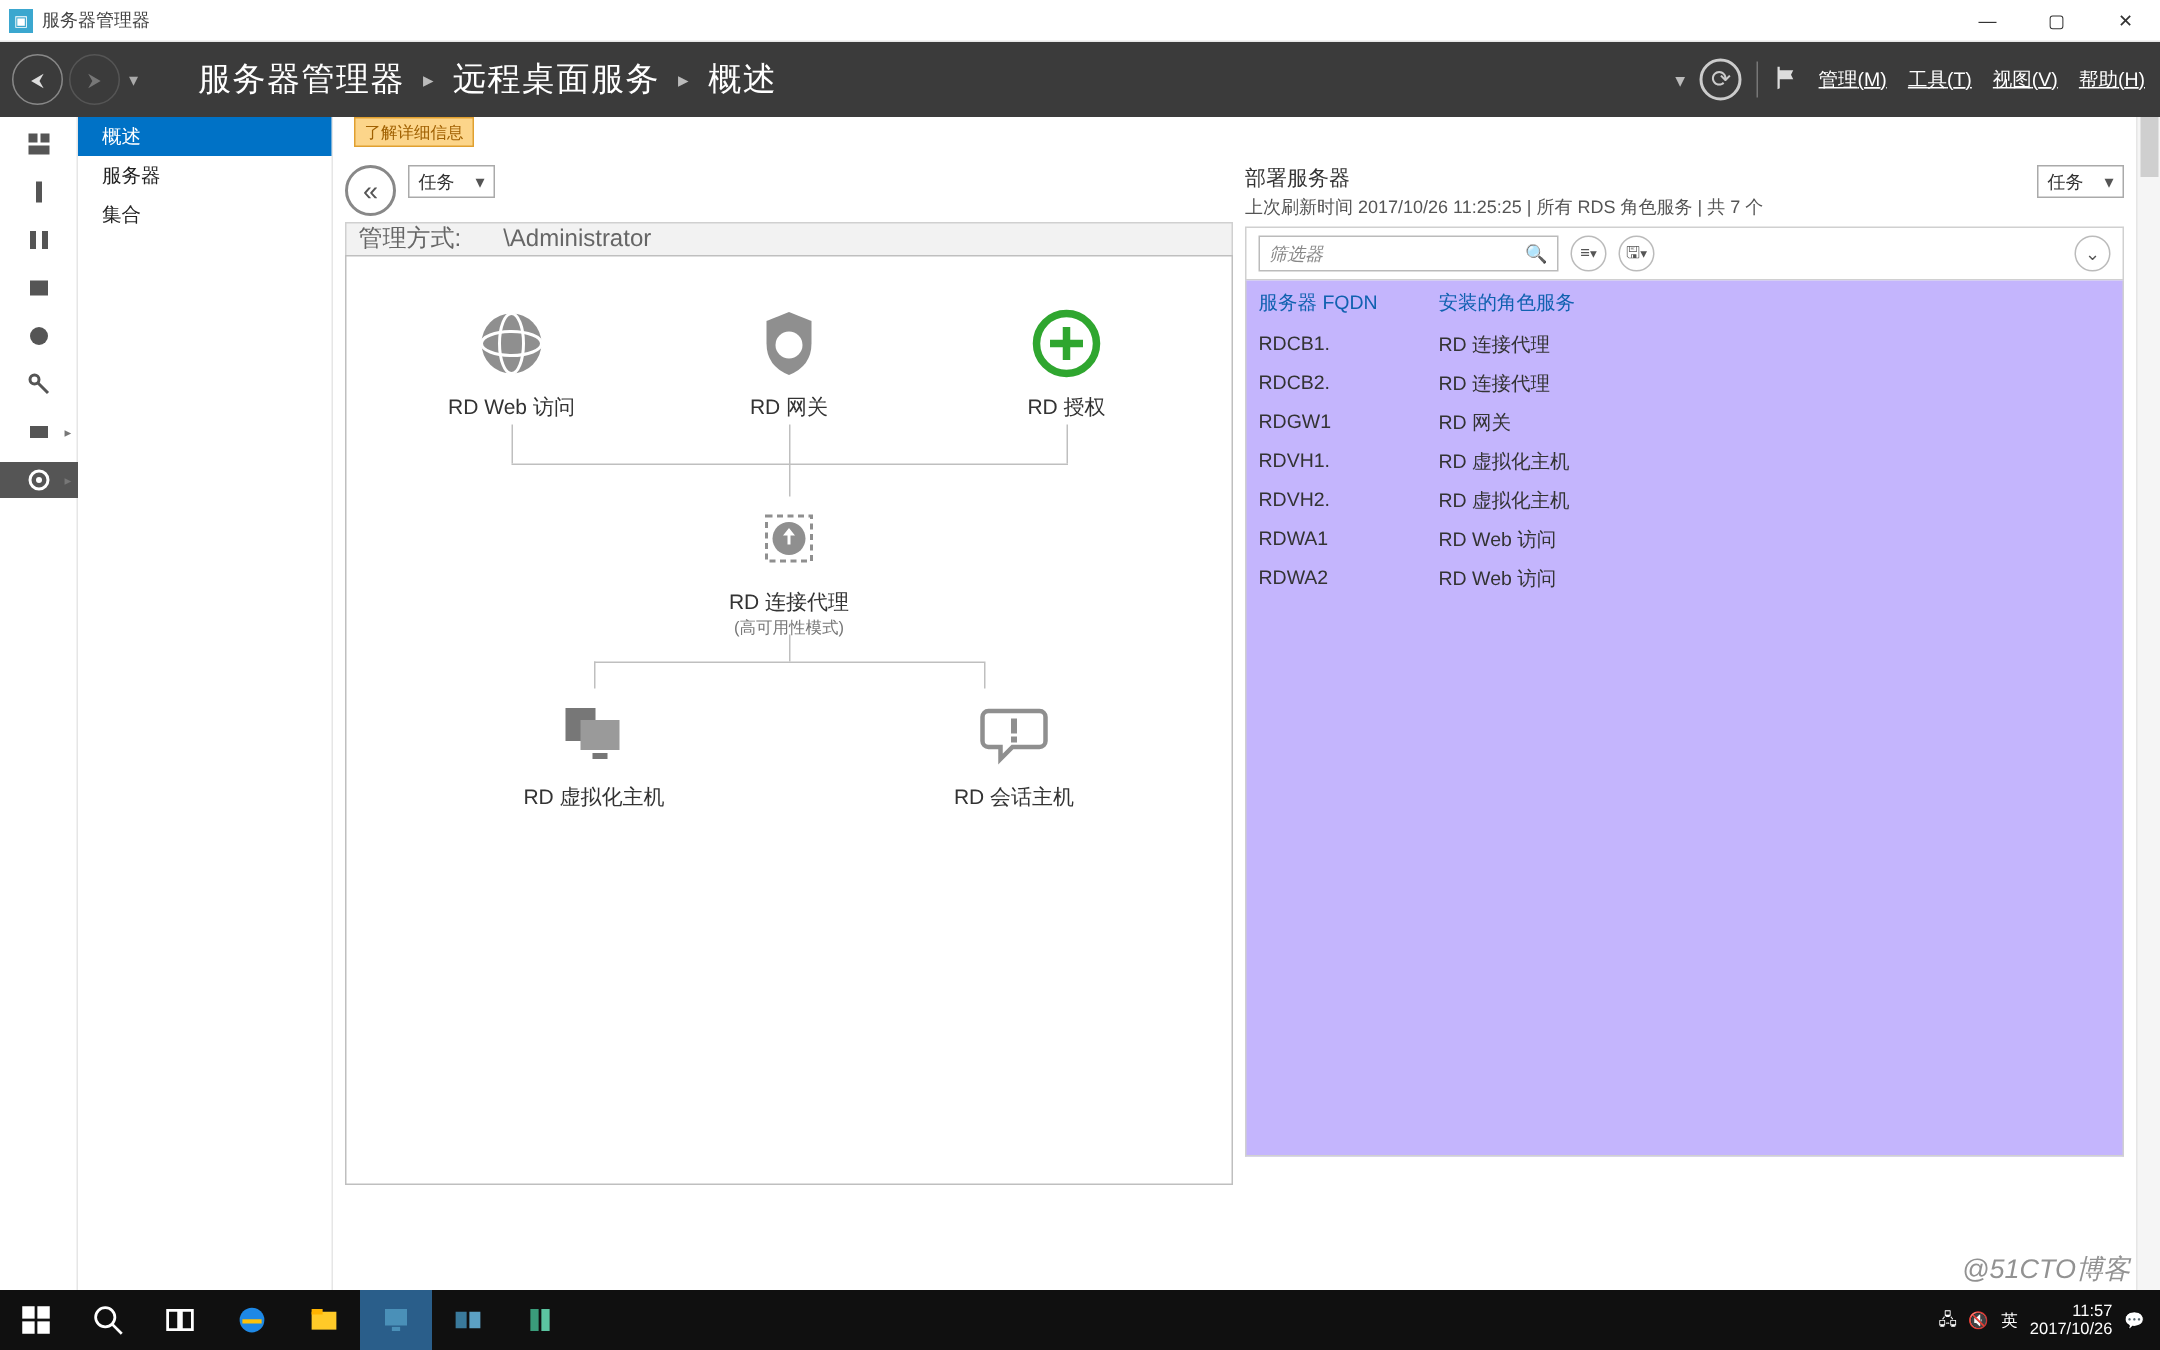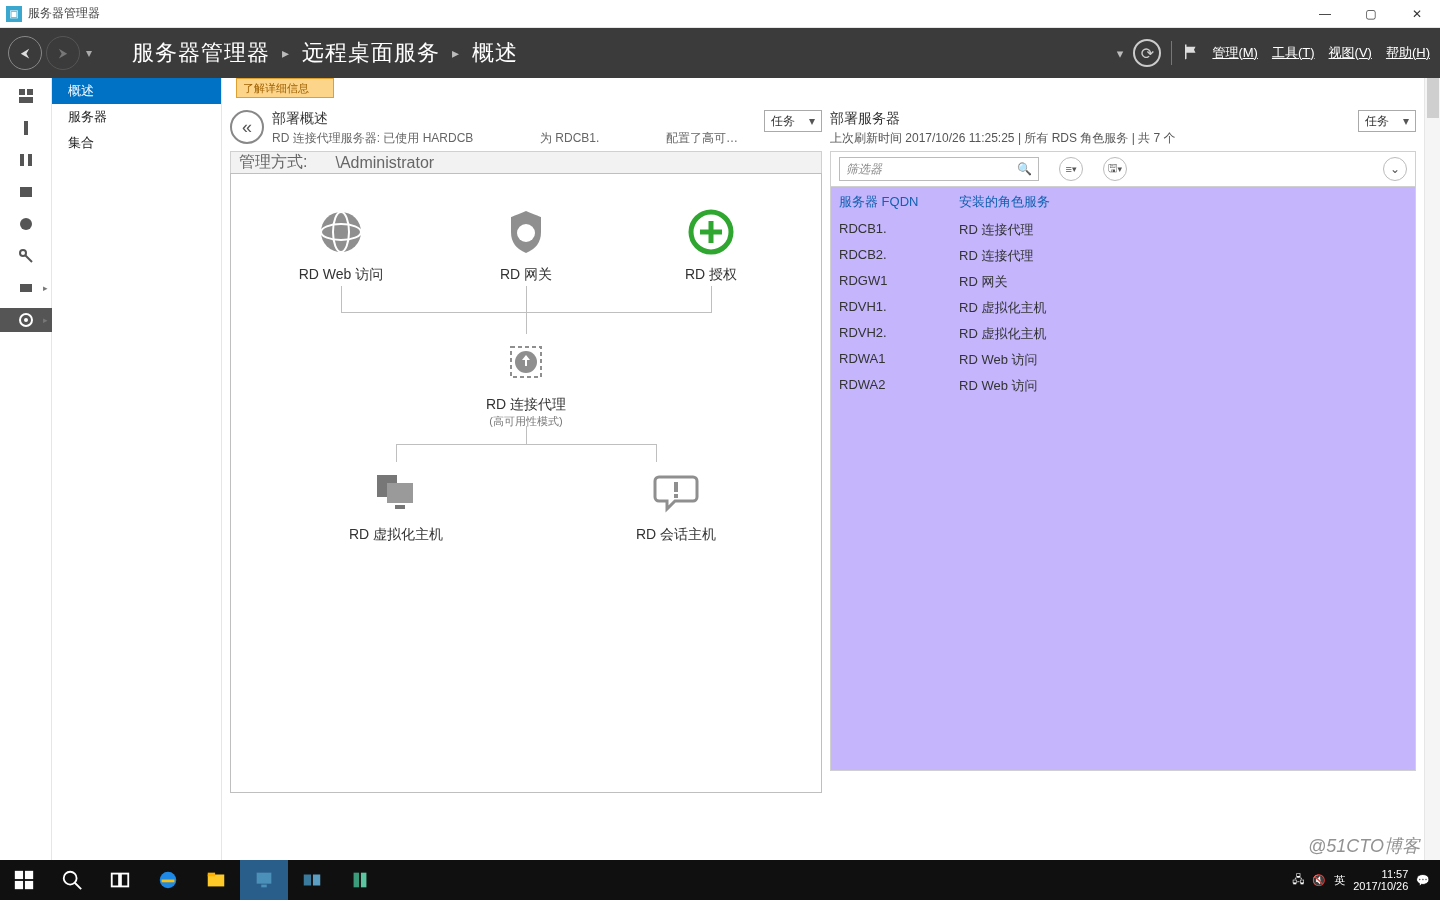--- a/index.html
+++ b/index.html
@@ -38,21 +38,21 @@
 .sidelist { width:170px; border-right:1px solid #e6e6e6; }
 .sidelist .sitem { height:26px; display:flex; align-items:center; padding-left:16px; font-size:13px; color:#222;}
 .sidelist .sitem.selected { background:#0072c6; color:#fff; }
 
 
 .main { flex:1; display:flex; padding:0 8px 8px 8px; gap:8px; overflow:hidden; }
 .main .col { display:flex; flex-direction:column; }
 .col-left { flex: 0 0 592px; }
 .col-right { flex:1; }
 
-.hint-bar { height:20px; width:98px; margin-left:6px; border:1px solid #e0a030; background:#fcd58a; color:#a06000; font-size:11px; display:flex;align-items:center;padding:0 6px; margin-bottom:12px; }
+.hint-bar { height:20px; width:80px; margin-left:6px; border:1px solid #e0a030; background:#fcd58a; color:#a06000; font-size:11px; display:flex;align-items:center;padding:0 6px; margin-bottom:12px; }
 
 .section-head { display:flex; align-items:flex-start; gap:8px; }
 .section-icon { width:34px;height:34px;border:2px solid #888;border-radius:50%;display:flex;align-items:center;justify-content:center;color:#555;font-size:18px;}
 .section-titles { flex:1; }
 .section-title { font-size:14px; color:#333; font-weight:400;}
 .section-sub { font-size:12px; color:#666; margin-top:2px;}
 .task-dd { width:58px; height:22px; border:1px solid #aaa; background:#fff; display:flex;align-items:center;justify-content:space-between;padding:0 6px; font-size:12px; color:#333;}
 .task-dd::after { content:"▾"; color:#555; }
 
 .mgmt-bar { height:22px; border:1px solid #d0d0d0; border-bottom:none; background:#f2f2f2; display:flex;align-items:center; gap:28px; padding:0 8px; font-size:16px; color:#666; margin-top:4px;}
@@ -61,21 +61,21 @@
 .node { position:absolute; width:140px; text-align:center; }
 .node .nicon { width:56px;height:56px; margin:0 auto 6px; display:flex;align-items:center;justify-content:center; }
 .node .nlabel { font-size:14px; color:#333; }
 .node .nsub { font-size:11px; color:#777; }
 
 .globe svg, .shield svg, .plus svg, .broker svg, .vhost svg, .chat svg { width:50px; height:50px; }
 .plus circle { stroke:#2fa62f; stroke-width:5; fill:none;}
 .plus line { stroke:#2fa62f; stroke-width:5; }
 
 .deploy-sub { font-size:12px; color:#555; margin-top:2px;}
-.toolbar { height:36px; border:1px solid #d0d0d0; background:#fff; display:flex; align-items:center; padding:0 8px; gap:20px; margin-top:4px;}
+.toolbar { height:36px; border:1px solid #d0d0d0; background:#fff; display:flex; align-items:center; padding:0 8px; gap:8px; margin-top:4px;}
 .search { flex:0 0 200px; height:24px; border:1px solid #bbb; display:flex; align-items:center; padding:0 6px; color:#888; font-style:italic; }
 .search .mag { margin-left:auto; color:#333; font-style:normal;}
 .tbtn { width:24px;height:24px;border:1px solid #bbb;border-radius:50%;display:flex;align-items:center;justify-content:center;color:#555;font-size:11px;}
 .tdd::after { content:" ▾"; font-size:9px;color:#555;}
 .expander { margin-left:auto; width:24px;height:24px;border:1px solid #bbb;border-radius:50%;display:flex;align-items:center;justify-content:center;color:#555;}
 
 .table { border:1px solid #d0d0d0; border-top:none; height:584px; background:#c4b5fd; }
 .thead { display:flex; padding:6px 8px; color:#1061b0; font-size:13px; }
 .thead .c1 { width:120px;}
 .trow { display:flex; padding:4px 8px; font-size:13px; color:#333; }
@@ -193,30 +193,20 @@
     <div class="sitem">集合</div>
   </div>
 
   <div class="main">
 
     <div class="col col-left">
       <div class="hint-bar">了解详细信息</div>
 
       <div class="section-head">
         <div class="section-icon">«</div>
-        <div class="section-titles">
-          <div class="section-title">部署概述</div>
-          <div class="section-sub">
-            <span>RD 连接代理服务器: 已使用 HARDCB</span>
-            <span style="display:inline-block;width:60px;"></span>
-            <span>为 RDCB1.</span>
-            <span style="display:inline-block;width:60px;"></span>
-            <span>配置了高可…</span>
-          </div>
-        </div>
         <div class="task-dd">任务</div>
       </div>
 
       <div class="mgmt-bar">
         <span>管理方式:</span>
         <span>\Administrator</span>
       </div>
 
       <div class="diagram-box">
 

